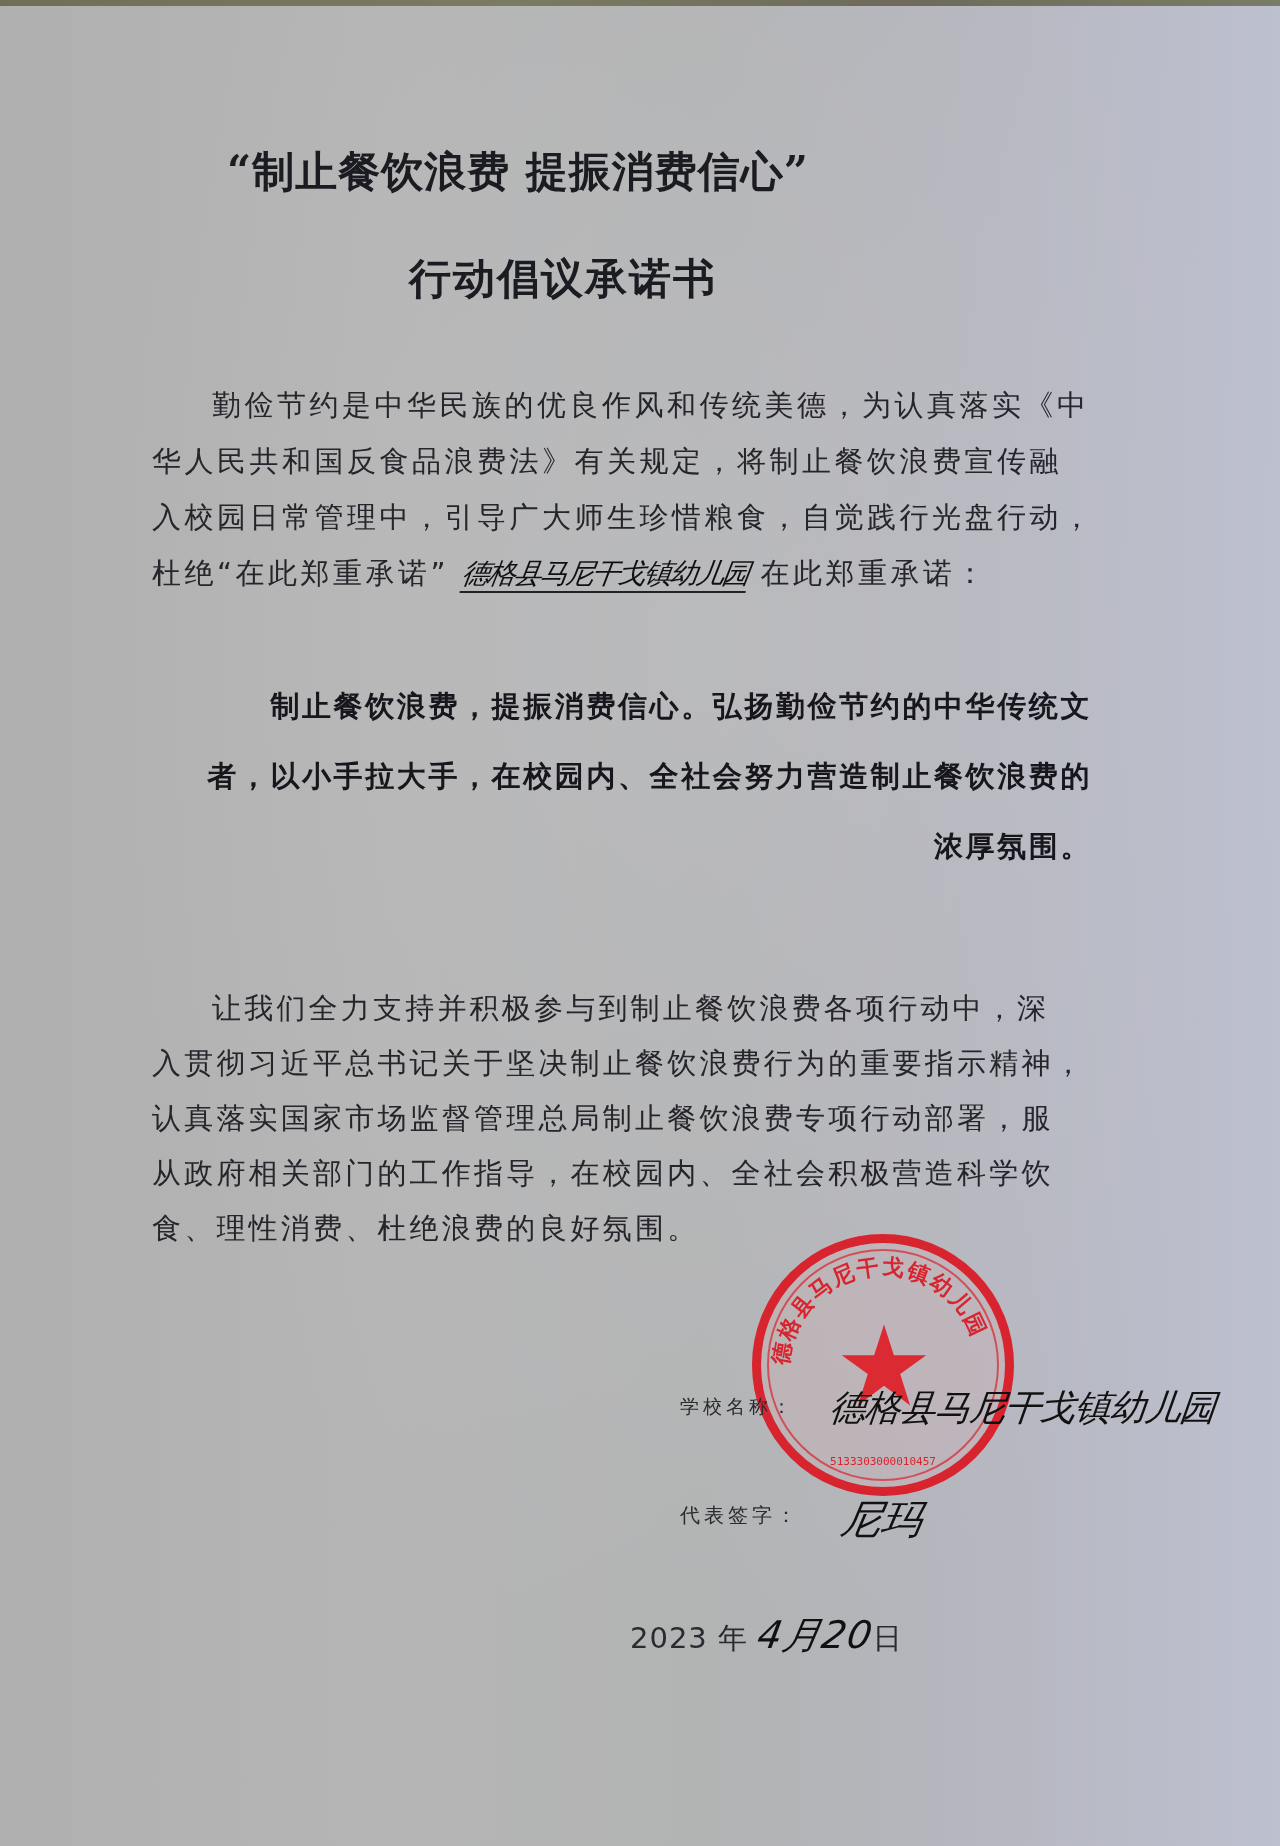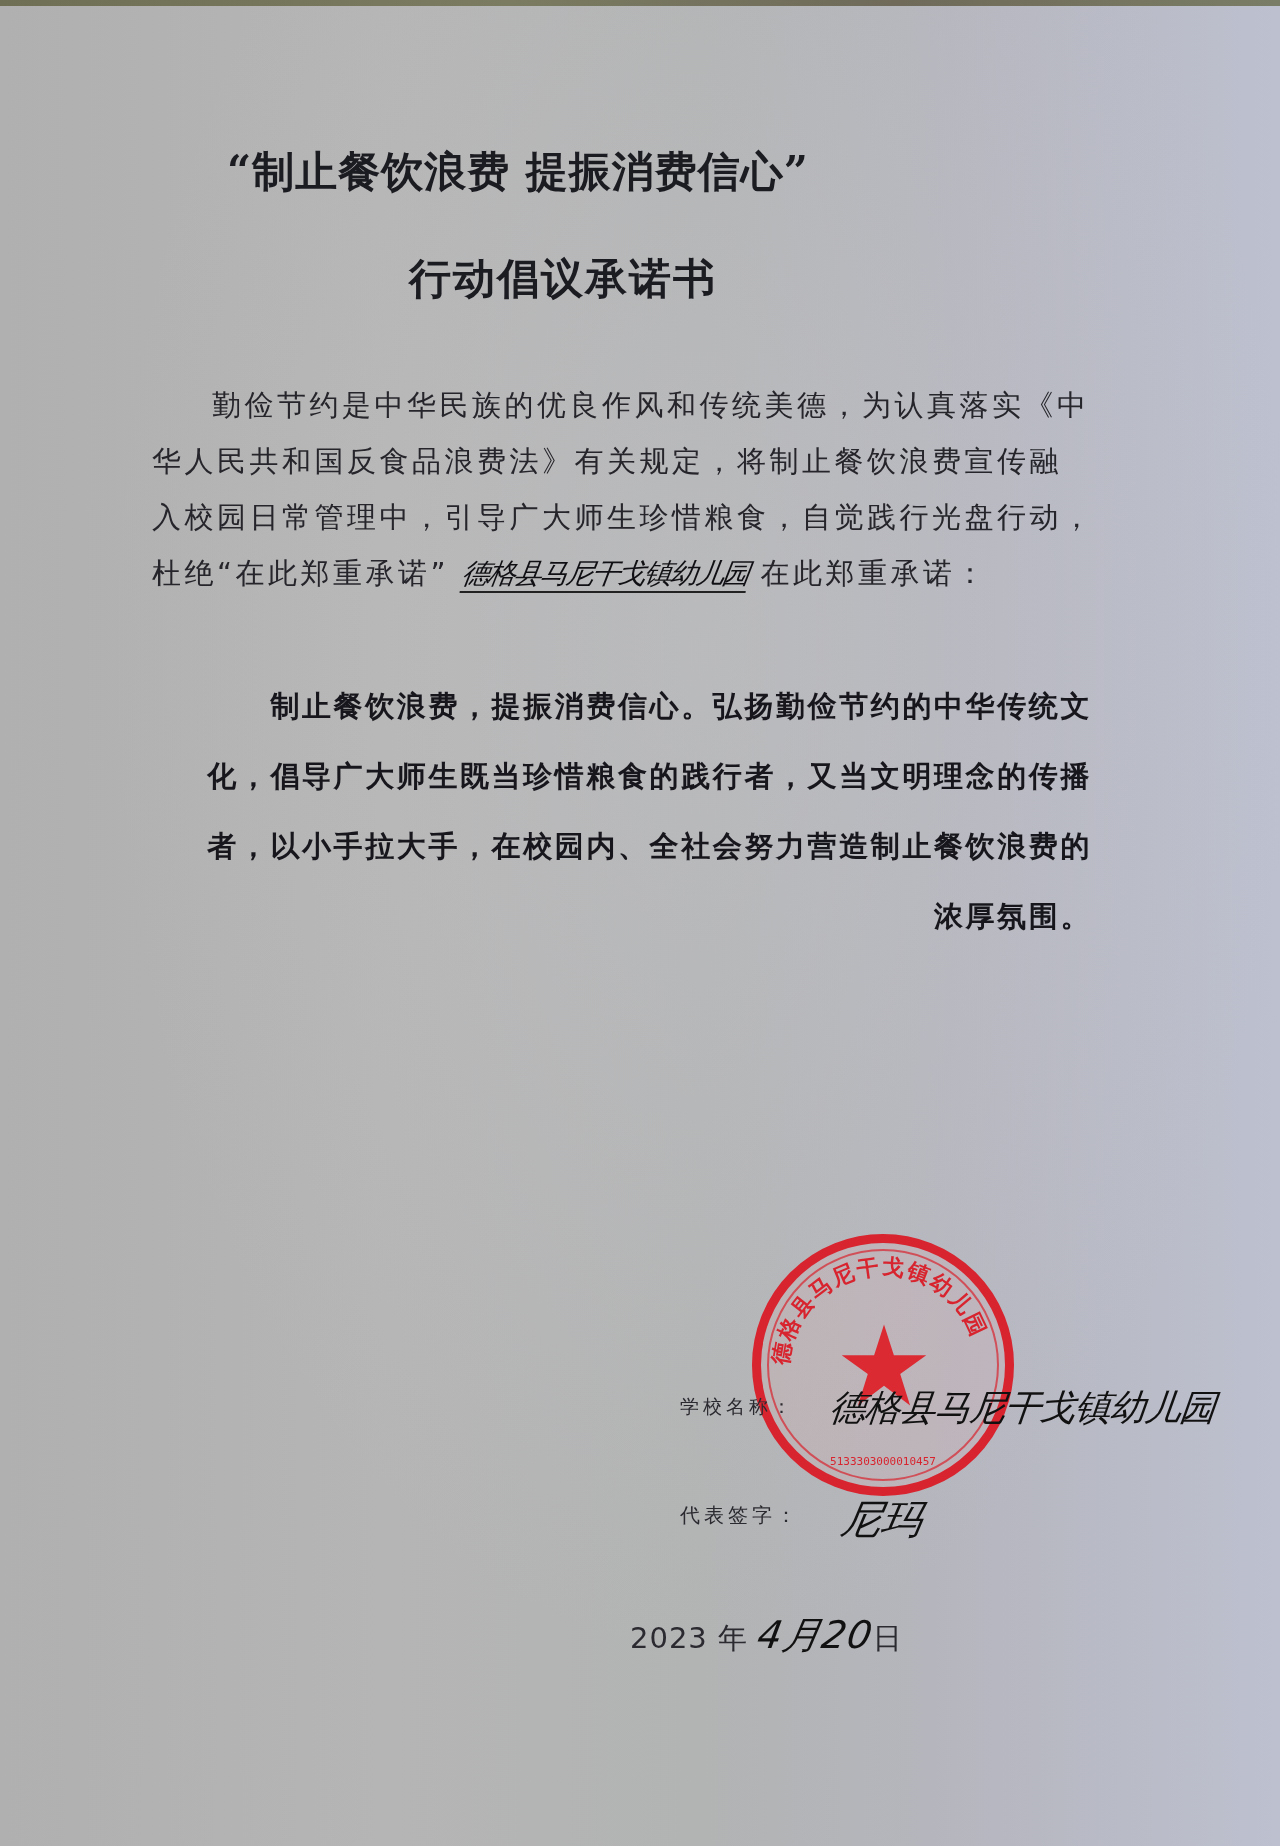--- a/index.html
+++ b/index.html
@@ -103,25 +103,31 @@
     <div class="line">入校园日常管理中，引导广大师生珍惜粮食，自觉践行光盘行动，</div>
     <div class="line">
       <span>杜绝“在此郑重承诺”</span>
       <span class="handwrite">德格县马尼干戈镇幼儿园</span>
       <span>在此郑重承诺：</span>
     </div>
   </div>
 
   <div class="para p2">
     <div class="line indent">制止餐饮浪费，提振消费信心。弘扬勤俭节约的中华传统文</div>
-    <div class="line">化，倡导广大师生既当珍惜粮食的践行者，又当文明理念的传播</div>
     <div class="line">者，以小手拉大手，在校园内、全社会努力营造制止餐饮浪费的</div>
     <div class="line">浓厚氛围。</div>
   </div>
 
+  <div class="para p3">
+    <div class="line indent">让我们全力支持并积极参与到制止餐饮浪费各项行动中，深</div>
+    <div class="line">入贯彻习近平总书记关于坚决制止餐饮浪费行为的重要指示精神，</div>
+    <div class="line">认真落实国家市场监督管理总局制止餐饮浪费专项行动部署，服</div>
+    <div class="line">从政府相关部门的工作指导，在校园内、全社会积极营造科学饮</div>
+    <div class="line">食、理性消费、杜绝浪费的良好氛围。</div>
+  </div>
 
   <div class="stamp">
     <div class="inner-ring"></div>
     <svg class="arc-text" viewBox="0 0 244 244">
       <defs>
         <path id="arcTop" d="M 30 150 A 95 95 0 1 1 214 150"></path>
       </defs>
       <text font-family="DejaVu Sans, sans-serif" font-size="22" font-weight="bold" fill="#d8242e" letter-spacing="2">
         <textPath href="#arcTop" startOffset="8%">德格县马尼干戈镇幼儿园</textPath>
       </text>

